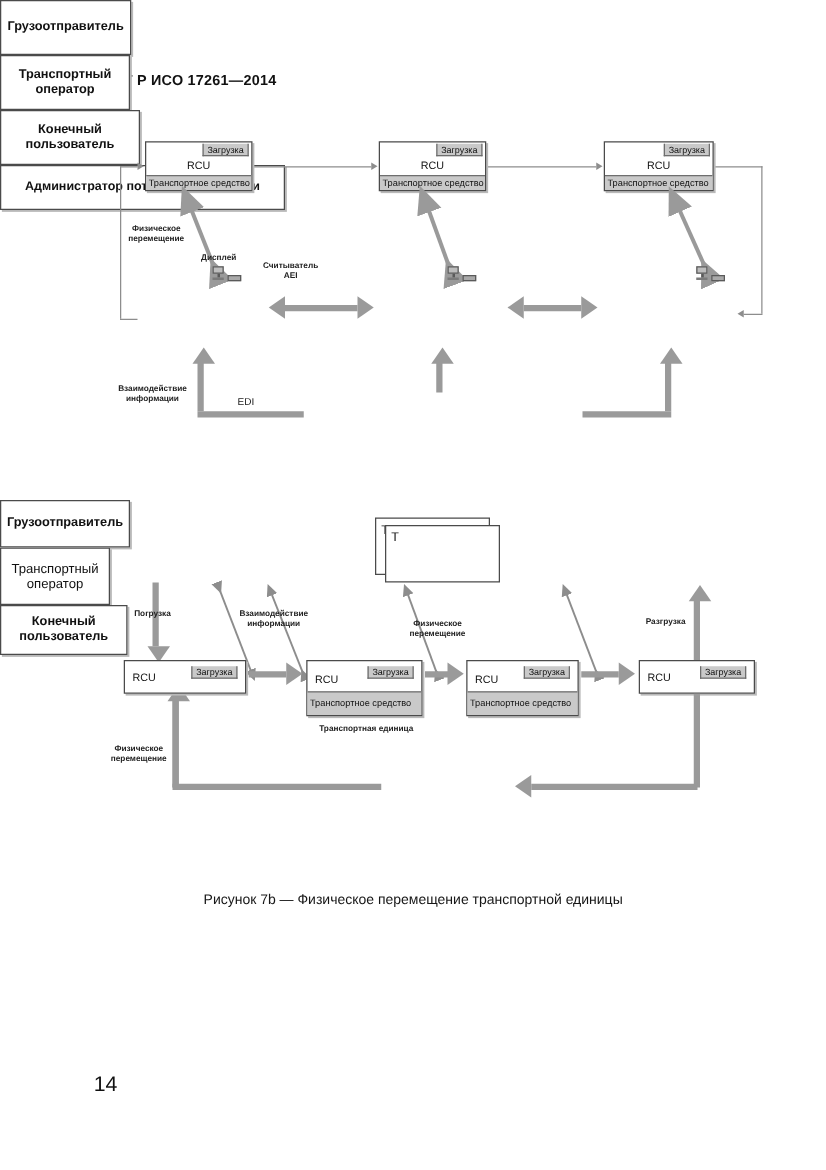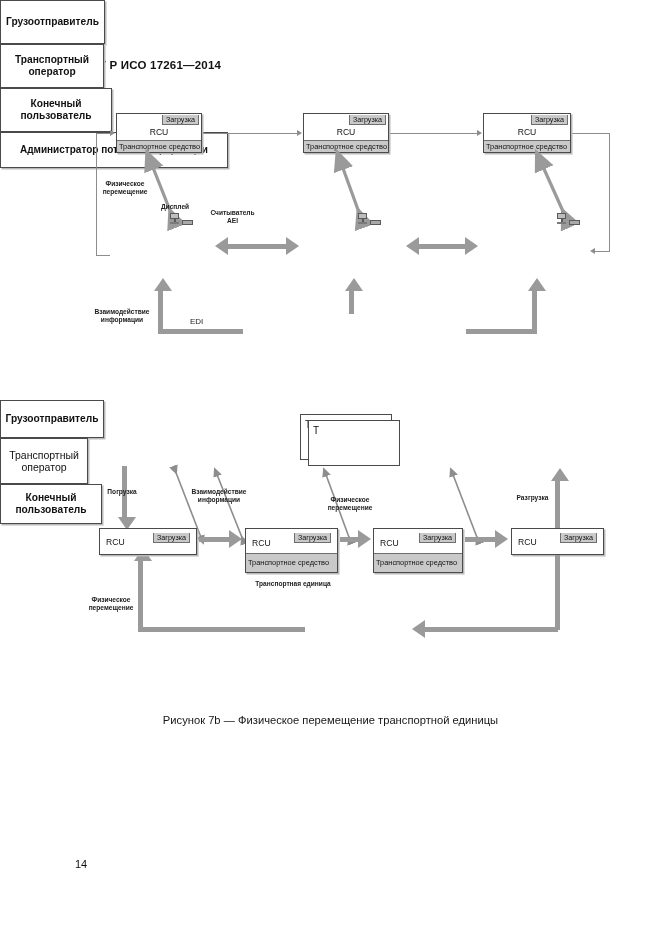--- a/index.html
+++ b/index.html
@@ -15,21 +15,21 @@
   .abs{position:absolute;}
 
   
   #doc-header{
     left:75px;top:59px;
     font-size:11.5px;font-weight:bold;letter-spacing:.2px;
     color:#111;
   }
   #page-number{
     left:75px;top:858px;
-    font-size:11px;color:#111;
+    font-size:17px;color:#111;
   }
 
   
   .caption{
     width:661px;text-align:center;
     font-size:11.2px;color:#161616;
   }
   #caption-7a{left:0;top:366px;}
 
   

